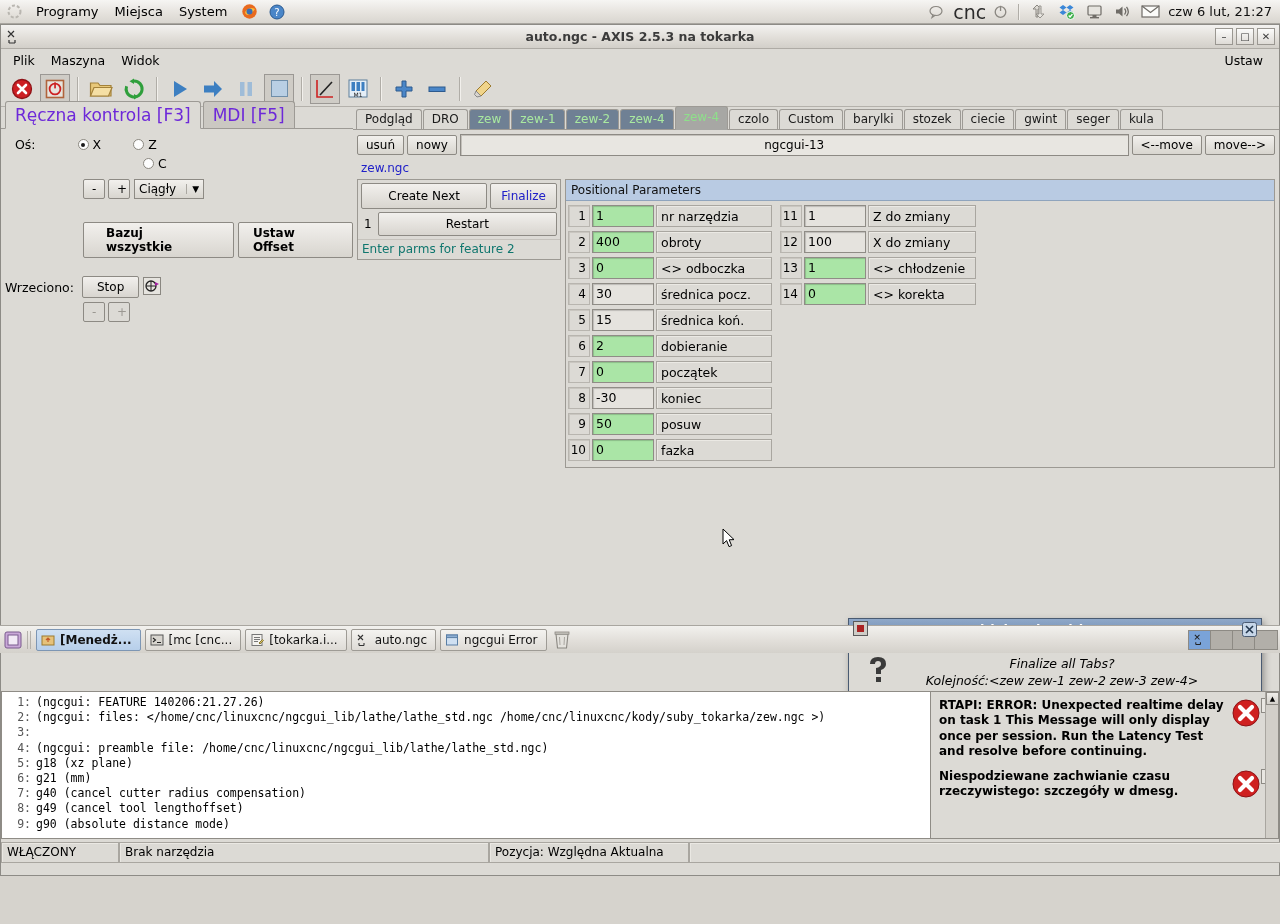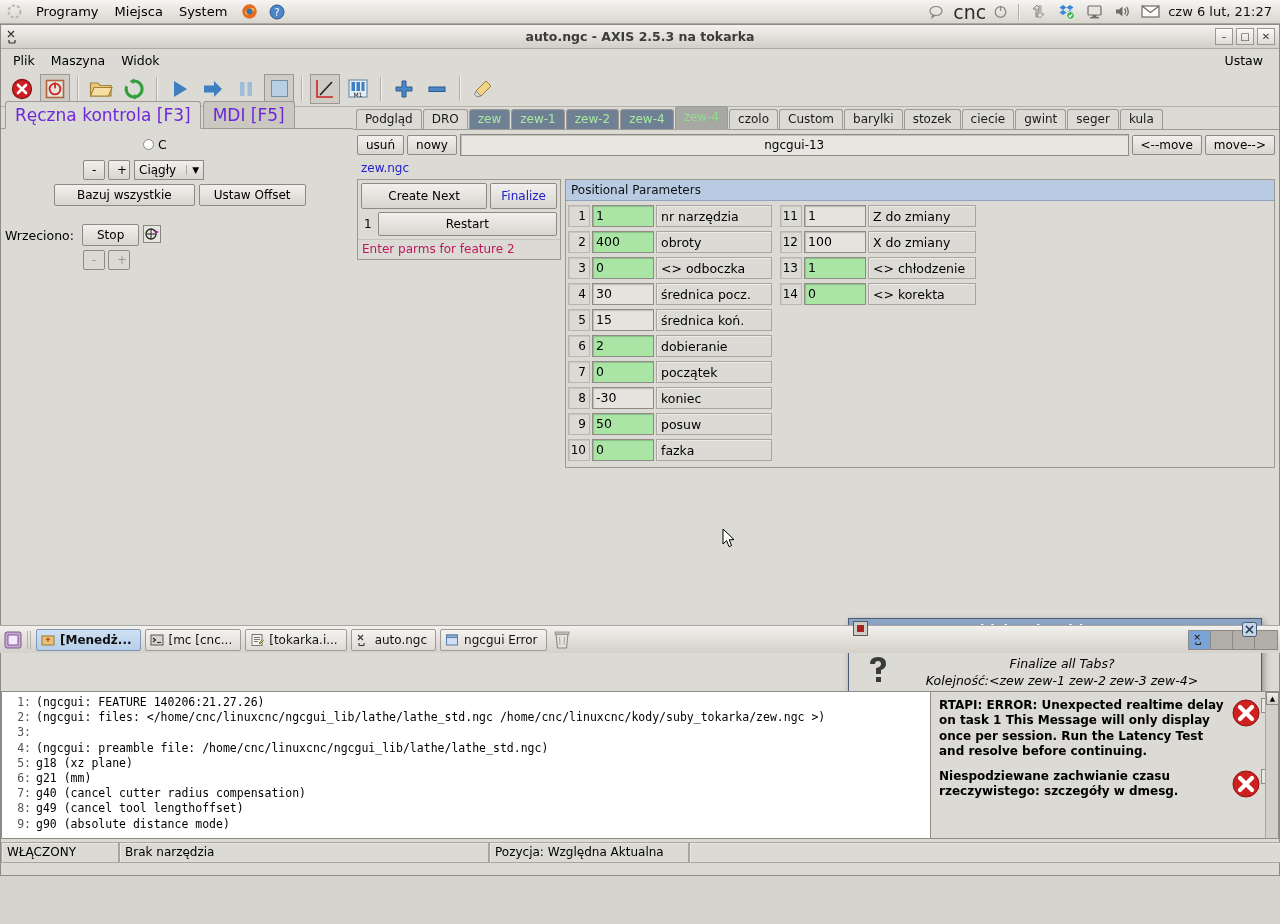--- a/index.html
+++ b/index.html
@@ -144,21 +144,21 @@
   #ngc-subfile { color: #2020c8; font-size: 12px; padding: 5px 0 4px 4px; }
 
   #ngc-main { display: flex; align-items: flex-start; gap: 4px; }
   #action-box { width: 204px; border: 1px solid #9c9993; background: #dcdad5; }
   #act-row1 { display: flex; gap: 3px; padding: 3px; }
   #btn-create-next { flex: 1; padding: 5px 16px; text-align: center; }
   #btn-finalize { color: #2020c8; padding: 5px 10px; }
   #act-row2 { display: flex; align-items: center; gap: 3px; padding: 0 3px 3px 3px; }
   #restart-count { font-size: 12px; padding: 0 3px; }
   #btn-restart { flex: 1; padding: 4px 0; text-align: center; }
-  #act-status { color: #be185d; font-size: 12px; padding: 2px 4px 3px; border-top: 1px solid #c5c2bc; }
+  #act-status { color: #0f766e; font-size: 12px; padding: 2px 4px 3px; border-top: 1px solid #c5c2bc; }
 
   #params-box { flex: 1; border: 1px solid #9c9993; background: #dcdad5; }
   #params-title {
     background: #b9cbe3; border-bottom: 1px solid #8fa4bd; font-size: 12px;
     padding: 3px 5px; color: #111;
   }
   #params-grid { display: flex; padding: 2px 2px 4px 2px; }
   .pcol { display: flex; flex-direction: column; }
   .prow { display: flex; align-items: center; height: 26px; }
   .pnum {
@@ -473,37 +473,48 @@
 
     <div id="body-area">
 
       <div id="left-pane">
         <div class="ntbk-tabs">
           <div class="ntab active">Ręczna kontrola [F3]</div>
           <div class="ntab">MDI [F5]</div>
         </div>
 
         <div id="manual-form">
+          <div class="row" style="padding-left:14px;">
+            <span class="lbl">Oś:</span>
+            <span class="radio-wrap" style="margin-left:42px;">
+              <span class="radio on"></span>
+              <span class="lbl">X</span>
+            </span>
+            <span class="radio-wrap" style="margin-left:32px;">
+              <span class="radio"></span>
+              <span class="lbl">Z</span>
+            </span>
+          </div>
           <div class="row" style="padding-left:142px;">
             <span class="radio-wrap">
               <span class="radio"></span>
               <span class="lbl">C</span>
             </span>
           </div>
 
           <div class="row" style="padding-left:82px; margin-top:8px;">
             <span class="btn" style="width:22px;text-align:center;">-</span>
             <span class="btn" style="width:22px;text-align:center;margin-left:3px;">+</span>
             <span class="combo" style="margin-left:4px;">
               <span>Ciągły</span>
               <span class="arrow">▼</span>
             </span>
           </div>
 
-          <div class="row" style="padding-left:53px; margin-top:4px;">
+          <div class="row" style="padding-left:82px; margin-top:23px;font-weight:bold;">
             <span class="btn" style="padding:3px 22px;">Bazuj wszystkie</span>
             <span class="btn" style="padding:3px 14px;margin-left:4px;">Ustaw Offset</span>
           </div>
 
           <div class="row" style="padding-left:4px; margin-top:18px;">
             <span class="lbl">Wrzeciono:</span>
             <span class="btn" style="padding:3px 14px;margin-left:8px;">Stop</span>
             <span style="margin-left:4px;">
               <svg width="18" height="18" viewBox="0 0 18 18">
                 <rect x="0.5" y="0.5" width="17" height="17" fill="#e6e4df" stroke="#8a8781"></rect>

